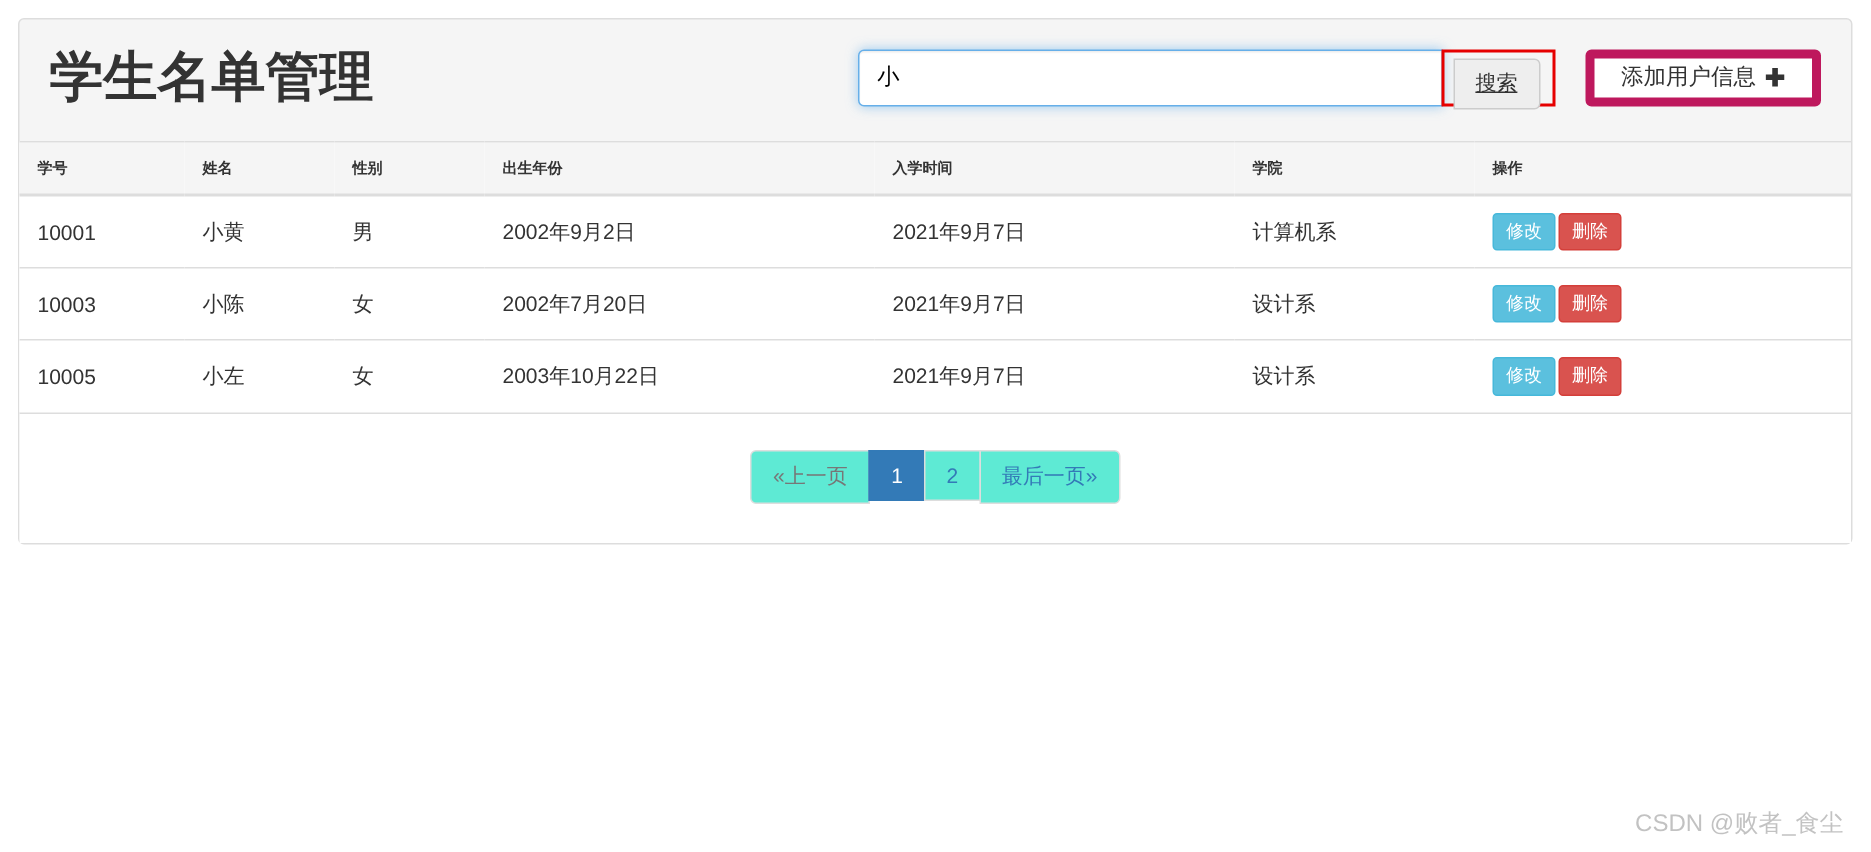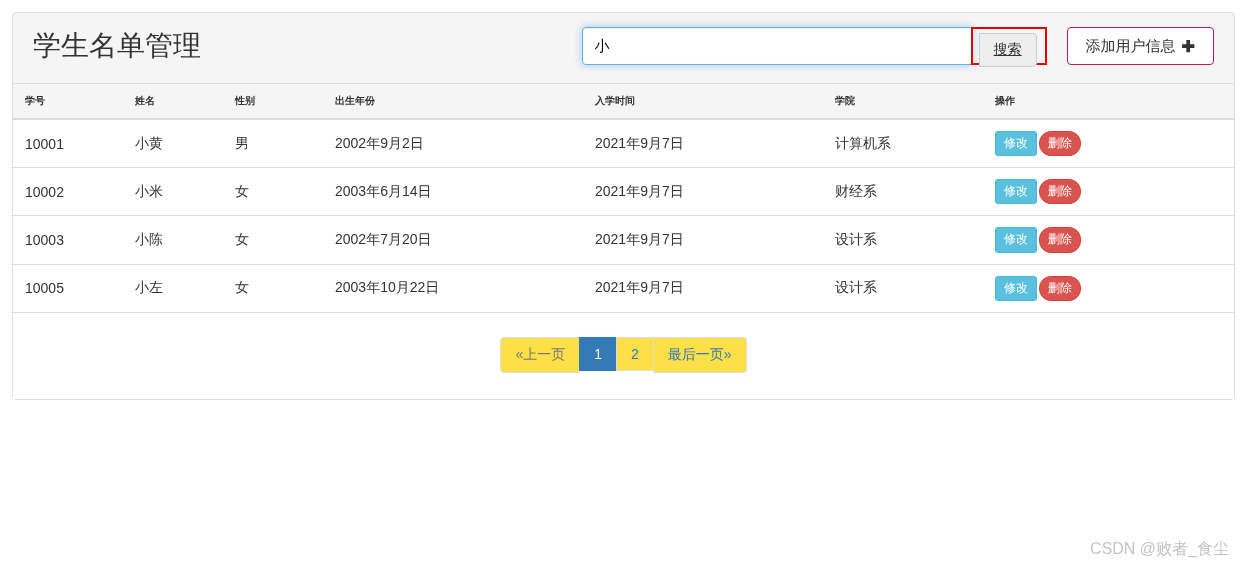--- a/index.html
+++ b/index.html
@@ -17,22 +17,22 @@
       background: #f5f5f5;
       padding: 0;
     }
     .header-row {
       display: flex;
       align-items: center;
       padding: 14px 20px 18px;
       gap: 20px;
     }
     .page-title {
-      font-size: 28px;
-      font-weight: 400;
+      font-size: 36px;
+      font-weight: 700;
       color: #333;
       flex: 0 0 auto;
       margin-right: auto;
     }
     .search-group {
       display: flex;
       align-items: stretch;
       height: 38px;
       position: relative;
     }
@@ -62,21 +62,21 @@
       border-radius: 0 4px 4px 0;
       background: #eee;
       cursor: pointer;
       color: #333;
       text-decoration: underline;
     }
     .add-btn {
       height: 38px;
       padding: 6px 18px;
       font-size: 15px;
-      border: 1px solid #be185d;
+      border: 6px solid #be185d;
       border-radius: 4px;
       background: #fff;
       cursor: pointer;
       color: #333;
       display: flex;
       align-items: center;
       gap: 6px;
     }
     .add-btn .plus { font-weight: bold; font-size: 16px; }
     table {
@@ -113,38 +113,38 @@
       font-size: 12px;
       line-height: 1.6;
       border-radius: 3px;
       color: #fff;
       border: 1px solid transparent;
       cursor: pointer;
       margin-right: 2px;
       text-align: right;
     }
     .btn-info   { background: #5bc0de; border-color: #46b8da; }
-    .btn-danger { background: #d9534f; border-color: #d43f3a; border-radius: 12px; }
+    .btn-danger { background: #d9534f; border-color: #d43f3a; }
     .pager-wrap {
       background: #fff;
       padding: 24px 0 26px;
       text-align: center;
       border-top: 1px solid #ddd;
     }
     .pagination {
       display: inline-flex;
       list-style: none;
       border-radius: 4px;
     }
     .pagination li a {
       display: block;
       padding: 8px 14px;
       font-size: 14px;
       color: #337ab7;
-      background: #fde047;
+      background: #5eead4;
       border: 1px solid #ddd;
       margin-left: -1px;
       text-decoration: none;
       cursor: pointer;
     }
     .pagination li:first-child a { border-radius: 4px 0 0 4px; margin-left: 0; }
     .pagination li:last-child  a { border-radius: 0 4px 4px 0; }
     .pagination li.disabled a { color: #777; cursor: not-allowed; }
     .pagination li.active a {
       background: #337ab7;
@@ -197,29 +197,20 @@
         <tr>
           <td>10001</td>
           <td>小黄</td>
           <td>男</td>
           <td>2002年9月2日</td>
           <td>2021年9月7日</td>
           <td>计算机系</td>
           <td><span class="btn-xs btn-info">修改</span><span class="btn-xs btn-danger">删除</span></td>
         </tr>
         <tr>
-          <td>10002</td>
-          <td>小米</td>
-          <td>女</td>
-          <td>2003年6月14日</td>
-          <td>2021年9月7日</td>
-          <td>财经系</td>
-          <td><span class="btn-xs btn-info">修改</span><span class="btn-xs btn-danger">删除</span></td>
-        </tr>
-        <tr>
           <td>10003</td>
           <td>小陈</td>
           <td>女</td>
           <td>2002年7月20日</td>
           <td>2021年9月7日</td>
           <td>设计系</td>
           <td><span class="btn-xs btn-info">修改</span><span class="btn-xs btn-danger">删除</span></td>
         </tr>
         <tr>
           <td>10005</td>

